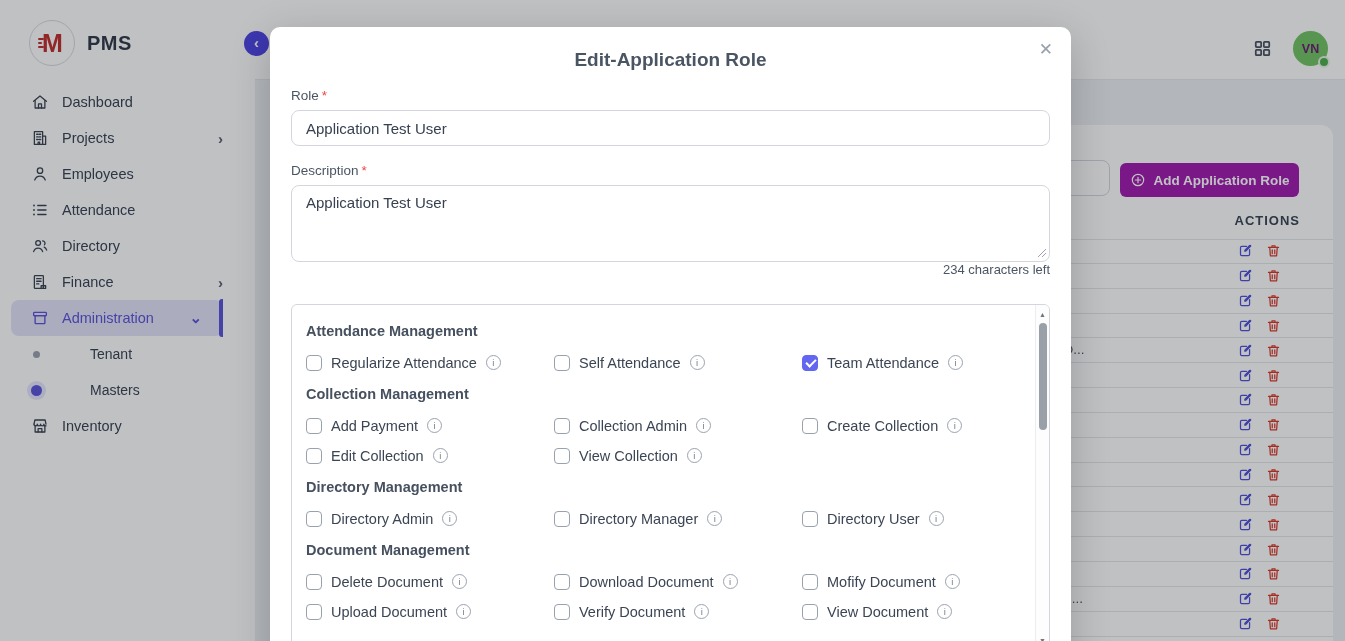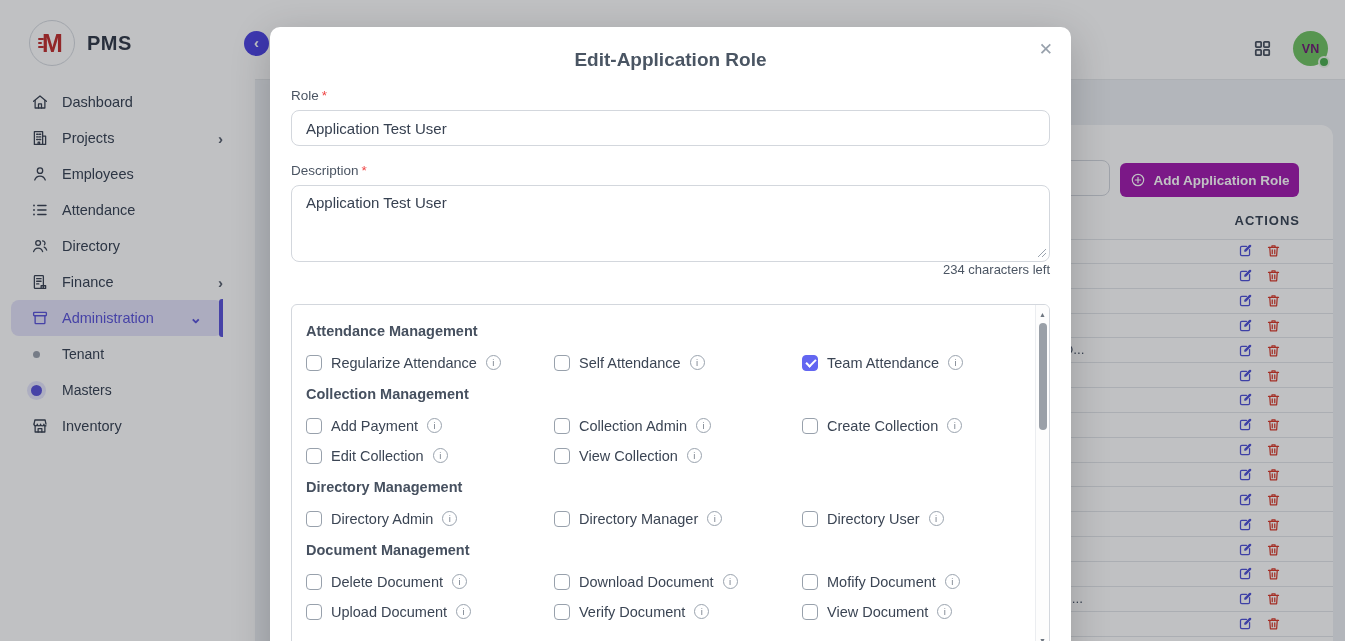--- a/index.html
+++ b/index.html
@@ -24,21 +24,21 @@
   .nav-item .icon svg { width:18px; height:18px; display:block; }
   .nav-label { font-size:14.5px; }
   .nav-chev { position:absolute; right:32px; font-size:15px; color:#5A6270; font-weight:700; }
   .nav-item.active { background:#E4E3FA; border-radius:8px; margin:0 32px 0 11px; padding-left:20px; color:#5B54D9; }
   .nav-item.active .icon { color:#5B54D9; }
   .nav-item.active .nav-chev { right:21px; color:#5B54D9; }
   .active-bar { position:absolute; right:0; width:4px; height:38px; background:#5B54D9; border-radius:3px 0 0 3px; }
   .sub-item { position:relative; display:flex; align-items:center; height:36px; color:#394455; cursor:pointer; }
   .sub-dot { position:absolute; left:33px; width:7px; height:7px; border-radius:50%; background:#9CA3AF; }
   .sub-item.active .sub-dot { width:11px; height:11px; left:31px; background:#5B54D9; box-shadow:0 0 0 4px rgba(99,102,241,.16); }
-  .sub-label { margin-left:62px; font-size:14px; }
+  .sub-label { margin-left:90px; font-size:14px; }
 
   
   .topbar { position:absolute; left:255px; right:0; top:0; height:80px; background:#fff; border-bottom:1px solid #E6E8EB; }
   .grid-icon { position:absolute; right:73px; top:39px; width:19px; height:19px; color:#4A5361; cursor:pointer; }
   .grid-icon svg { width:19px; height:19px; display:block; }
   .avatar { position:absolute; right:17px; top:31px; width:35px; height:35px; border-radius:50%;
             background:#72C465; color:#701a75; font-size:12.5px; font-weight:700;
             display:flex; align-items:center; justify-content:center; cursor:pointer; }
   .avatar-dot { position:absolute; right:-2px; bottom:-2px; width:12px; height:12px; border-radius:50%;
                 background:#4CAF50; border:2px solid #E9F5E6; }

